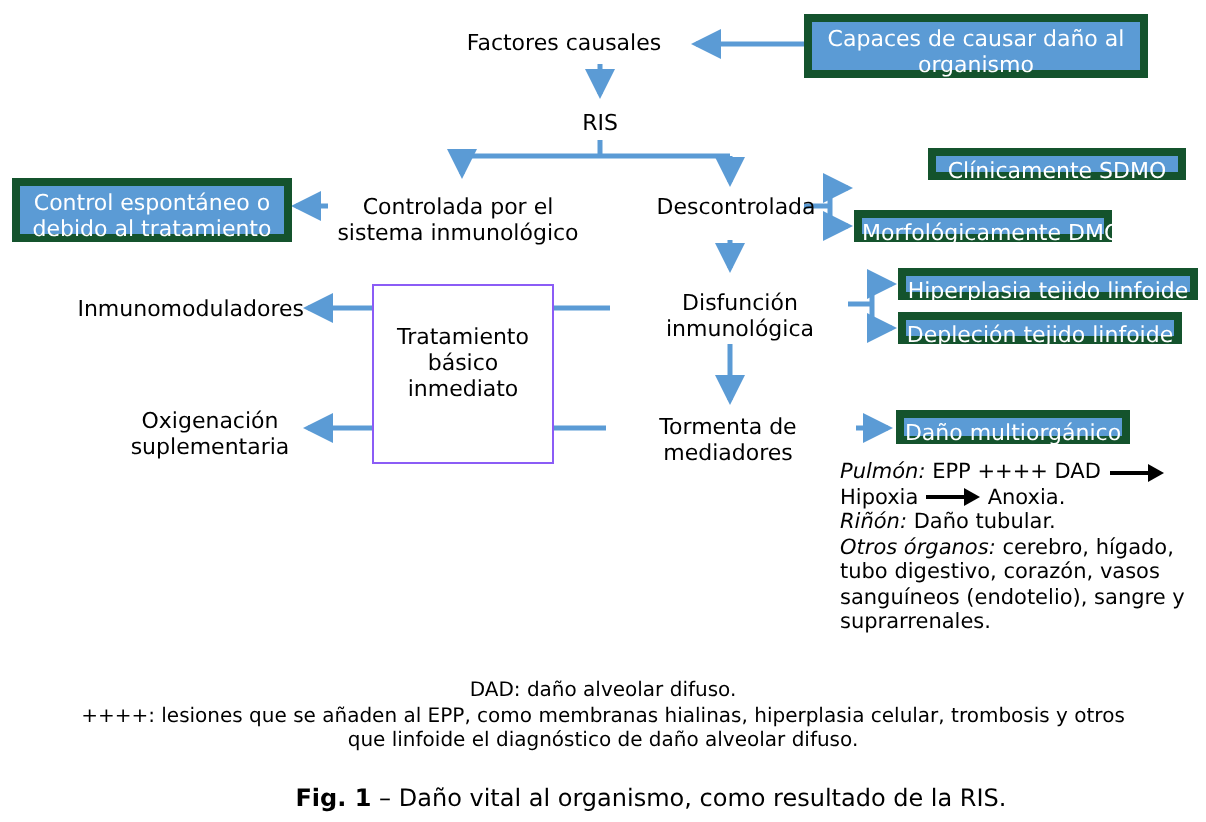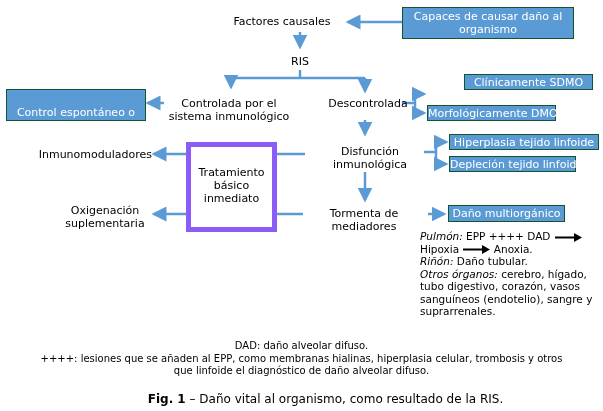--- a/index.html
+++ b/index.html
@@ -1,21 +1,21 @@
 <!DOCTYPE html>
 <html><head>
   <meta charset="utf-8">
   <style>
     html, body { margin: 0; padding: 0; background: #ffffff; }
     body { width: 603px; height: 411px; position: relative; overflow: hidden;
            font-family: "DejaVu Sans", sans-serif; color: #000; }
     .lbl { position: absolute; font-size: 11px; line-height: 13px; text-align: center; white-space: nowrap; }
     .box { position: absolute; background: #5b9bd5; color: #ffffff; font-size: 11px; line-height: 13px;
-           text-align: center; box-sizing: border-box; border: 1px solid #14532d; white-space: nowrap; }
-    .tbox { position: absolute; border: 5px solid #8b5cf6; background: #fff; box-sizing: border-box;
+           text-align: center; box-sizing: border-box; border: 4px solid #14532d; white-space: nowrap; }
+    .tbox { position: absolute; border: 1px solid #8b5cf6; background: #fff; box-sizing: border-box;
             font-size: 11px; line-height: 13px; text-align: center; }
     svg.lines { position: absolute; left: 0; top: 0; }
     .notes { position: absolute; font-size: 10.5px; line-height: 12.5px; }
     .notes i { font-style: italic; }
     .footer { position: absolute; left: 0; width: 603px; text-align: center; font-size: 10px; line-height: 12.5px; }
     .caption { position: absolute; left: 0; width: 603px; text-align: center; font-size: 12px; line-height: 14px; margin-left: 24px; }
     .caption b { font-weight: bold; }
   </style>
 </head>
 <body>
@@ -67,42 +67,42 @@
 
 <div class="lbl" style="left:222px; top:15px; width:120px;">Factores causales</div>
 
 <div class="box" style="left:402px; top:7px; width:172px; height:32px; padding-top:2px;">
   <div>Capaces de causar daño al</div>
   <div>organismo</div>
 </div>
 
 <div class="lbl" style="left:280px; top:55px; width:40px;">RIS</div>
 
-<div class="box" style="left:6px; top:89px; width:140px; height:32px; padding-top:16px;">
+<div class="box" style="left:6px; top:89px; width:140px; height:32px; padding-top:2px;">
   <div>Control espontáneo o</div>
   <div>debido al tratamiento</div>
 </div>
 
 <div class="lbl" style="left:162px; top:97px; width:134px;">
   <div>Controlada por el</div>
   <div>sistema inmunológico</div>
 </div>
 
 <div class="lbl" style="left:326px; top:97px; width:84px;">Descontrolada</div>
 
 <div class="box" style="left:427px; top:74px; width:129px; height:16px; padding-top:1px;margin-left:37px;">Clínicamente SDMO</div>
 <div class="box" style="left:427px; top:105px; width:129px; height:16px; padding-top:1px;">Morfológicamente DMO</div>
 
 <div class="lbl" style="left:318px; top:145px; width:104px;">
   <div>Disfunción</div>
   <div>inmunológica</div>
 </div>
 
 <div class="box" style="left:449px; top:134px; width:150px; height:16px; padding-top:1px;">Hiperplasia tejido linfoide</div>
-<div class="box" style="left:449px; top:156px; width:127px; height:16px; padding-top:1px;">Depleción tejido linfoide</div>
+<div class="box" style="left:449px; top:156px; width:142px; height:16px; padding-top:1px;">Depleción tejido linfoide</div>
 
 <div class="lbl" style="left:30px; top:148px; width:122px; text-align:right;">Inmunomoduladores</div>
 
 <div class="tbox" style="left:186px; top:142px; width:91px; height:90px; padding-top:19px;">
   <div>Tratamiento</div>
   <div>básico</div>
   <div>inmediato</div>
 </div>
 
 <div class="lbl" style="left:60px; top:204px; width:90px;">

